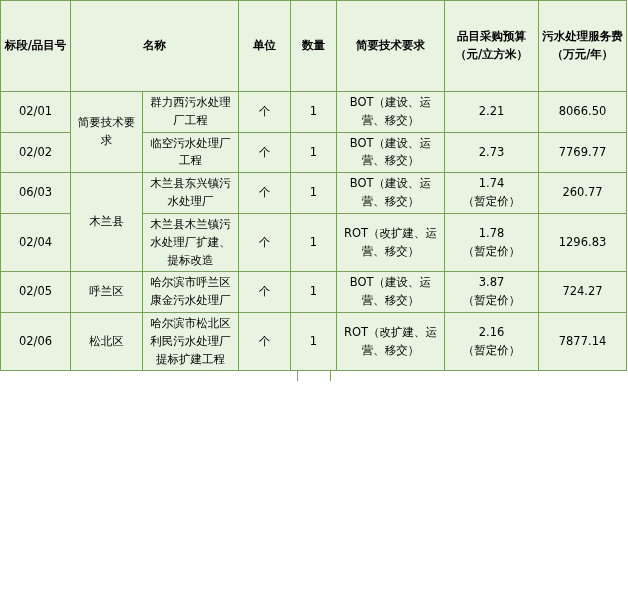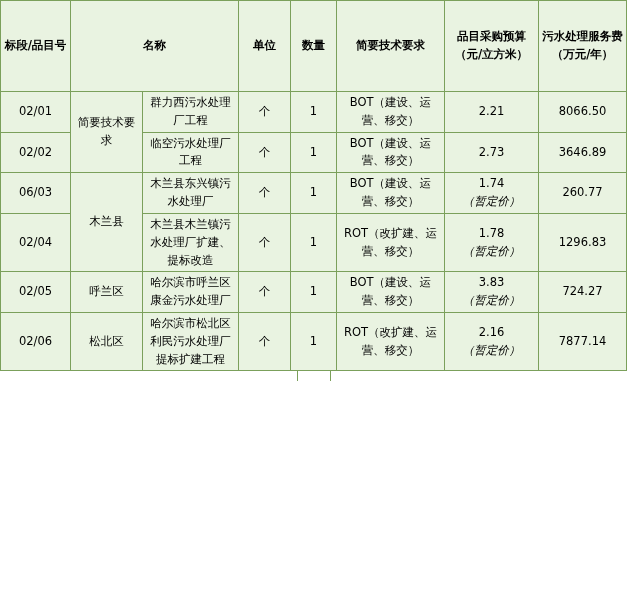--- a/index.html
+++ b/index.html
@@ -51,21 +51,20 @@
     padding-left: 6px;
     padding-right: 6px;
     margin-left: 28px;
   }
   .budget-val {
     display: block;
     text-align: center;
   }
   .budget-note {
     display: block;
-    font-style: italic;
   }
   .bottom-strip {
     width: 626px;
     height: 14px;
     background: #ffffff;
     position: relative;
   }
   .bottom-strip .tick {
     position: absolute;
     left: 297px;
@@ -125,21 +124,21 @@
     <tr>
       <td>02/02</td>
       <td class="cell-left-pad">临空污水处理厂工程</td>
       <td>个</td>
       <td>1</td>
       <td class="cell-left-pad">BOT（建设、运营、移交）</td>
       <td>
         <span class="budget-val">2.73</span>
         <span class="budget-note"></span>
       </td>
-      <td>3646.89</td>
+      <td>7769.77</td>
     </tr>
     <tr>
       <td>06/03</td>
       <td rowspan="2" class="cell-left-pad">木兰县</td>
       <td class="cell-left-pad">木兰县东兴镇污水处理厂</td>
       <td>个</td>
       <td>1</td>
       <td class="cell-left-pad">BOT（建设、运营、移交）</td>
       <td>
         <span class="budget-val">1.74</span>
@@ -160,21 +159,21 @@
       <td>1296.83</td>
     </tr>
     <tr>
       <td>02/05</td>
       <td class="cell-left-pad">呼兰区</td>
       <td class="cell-left-pad">哈尔滨市呼兰区康金污水处理厂</td>
       <td>个</td>
       <td>1</td>
       <td class="cell-left-pad">BOT（建设、运营、移交）</td>
       <td>
-        <span class="budget-val">3.83</span>
+        <span class="budget-val">3.87</span>
         <span class="budget-note">（暂定价）</span>
       </td>
       <td>724.27</td>
     </tr>
     <tr>
       <td>02/06</td>
       <td class="cell-left-pad">松北区</td>
       <td class="cell-left-pad">哈尔滨市松北区利民污水处理厂提标扩建工程</td>
       <td>个</td>
       <td>1</td>

